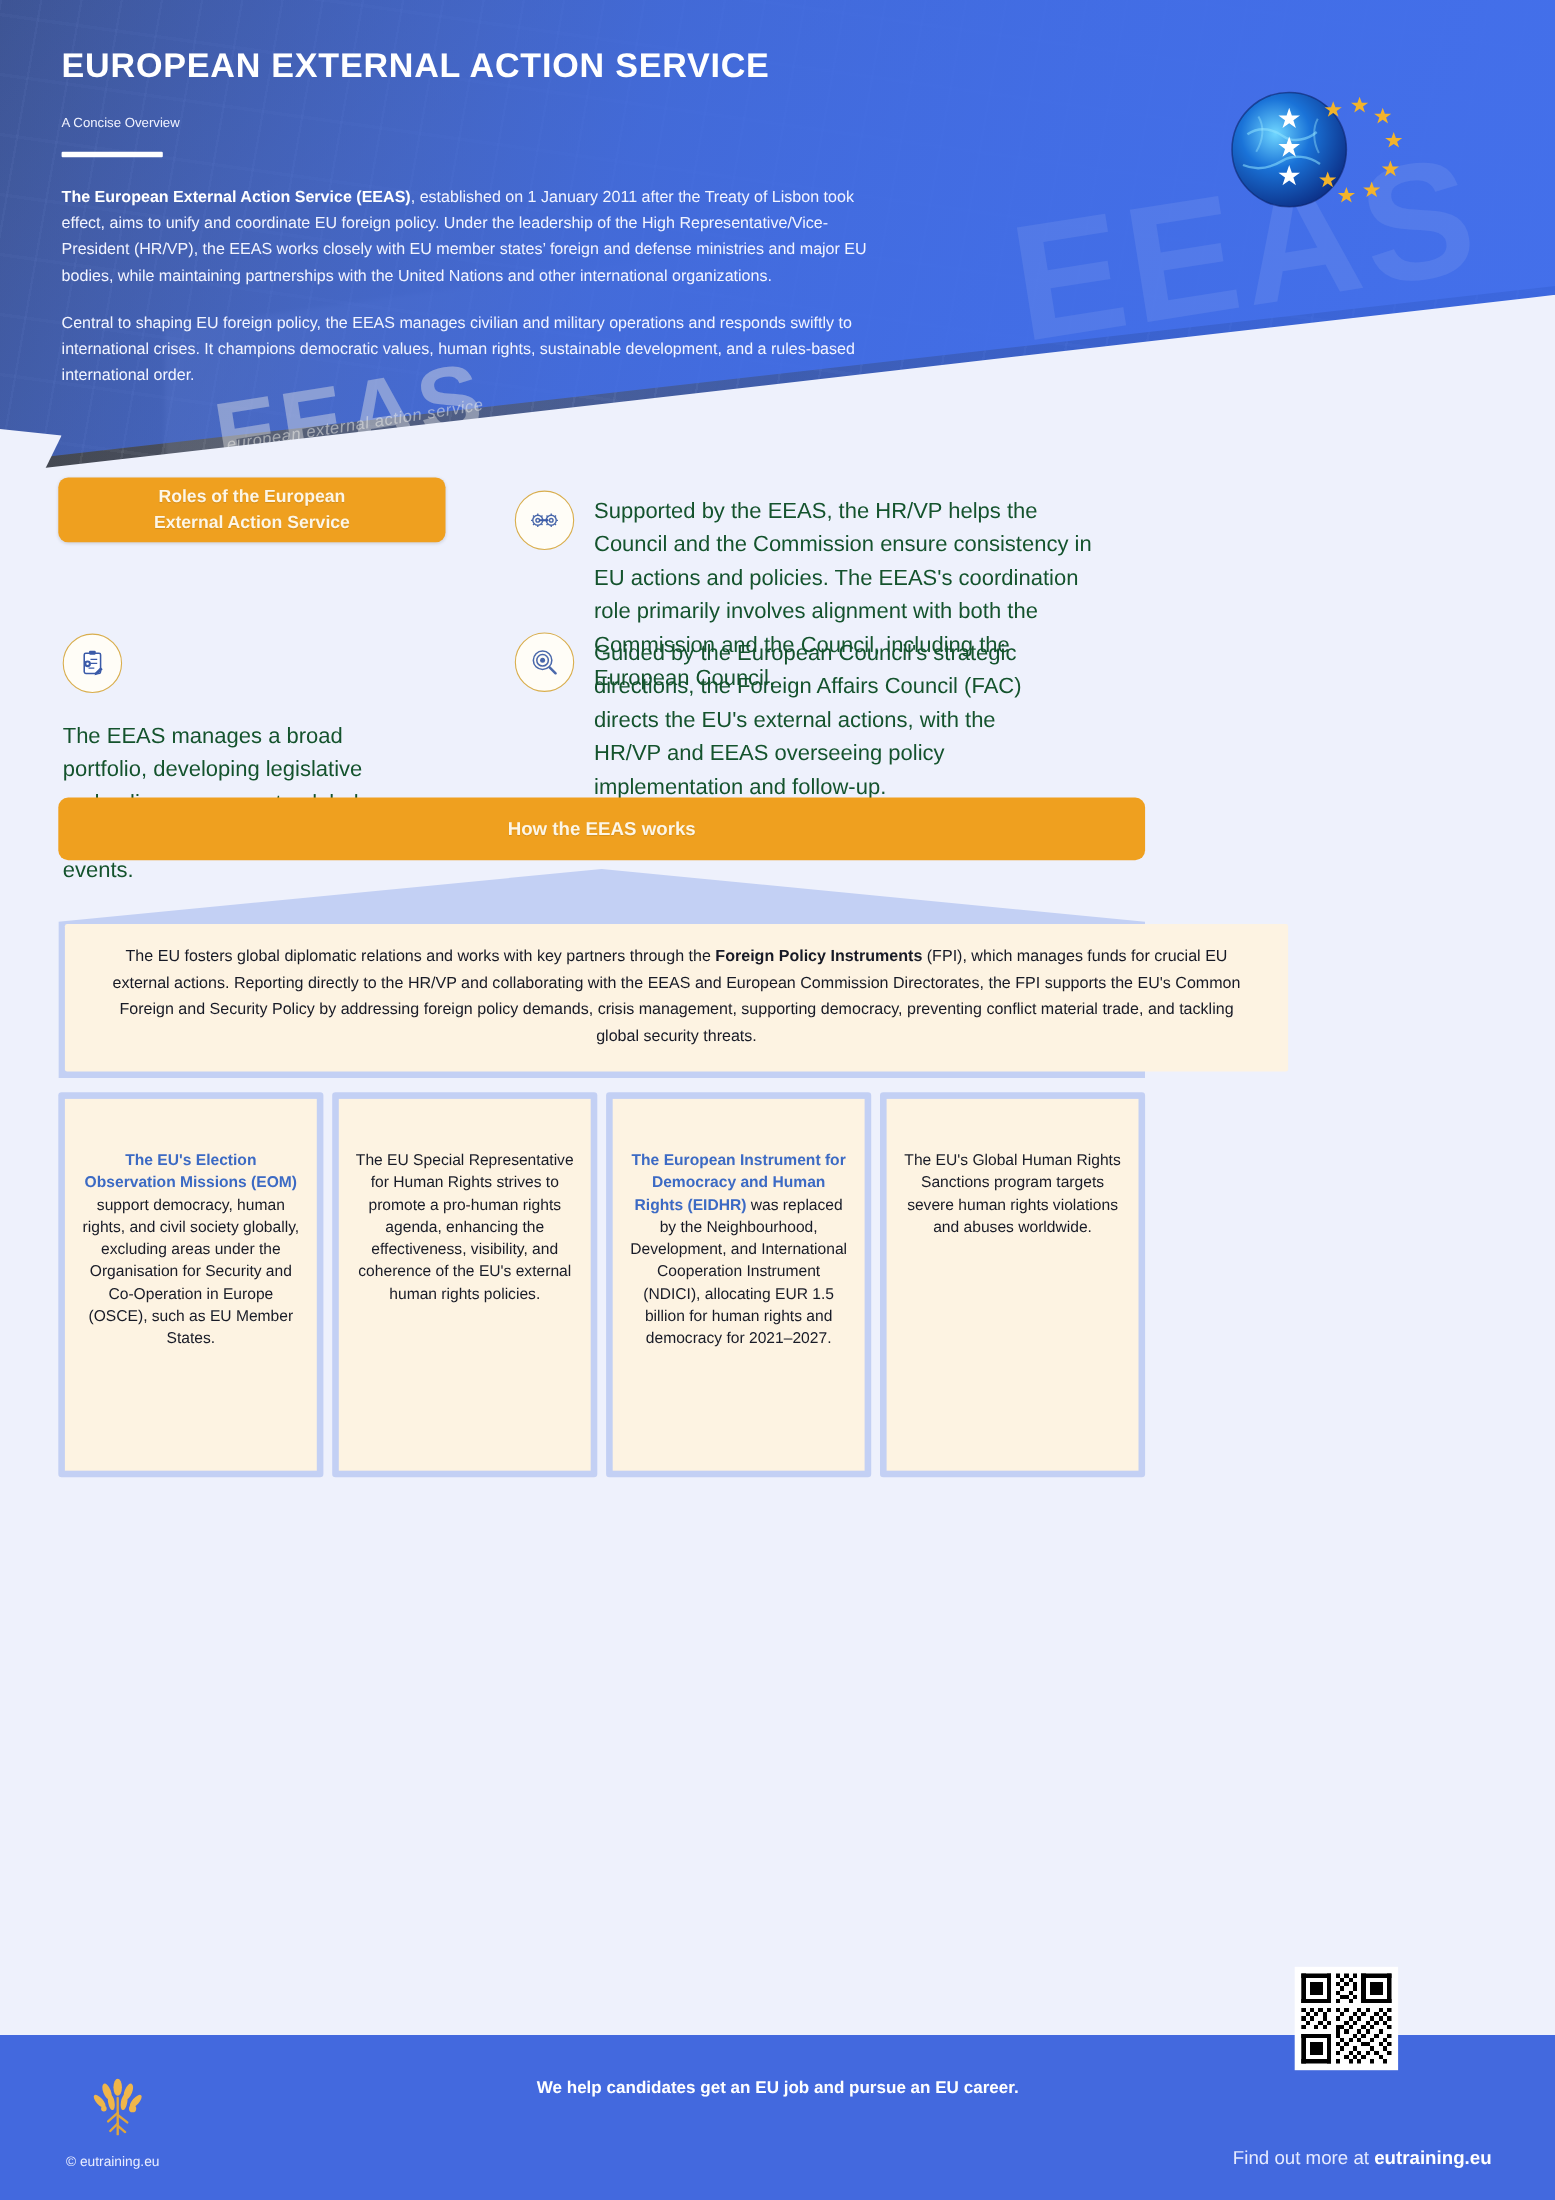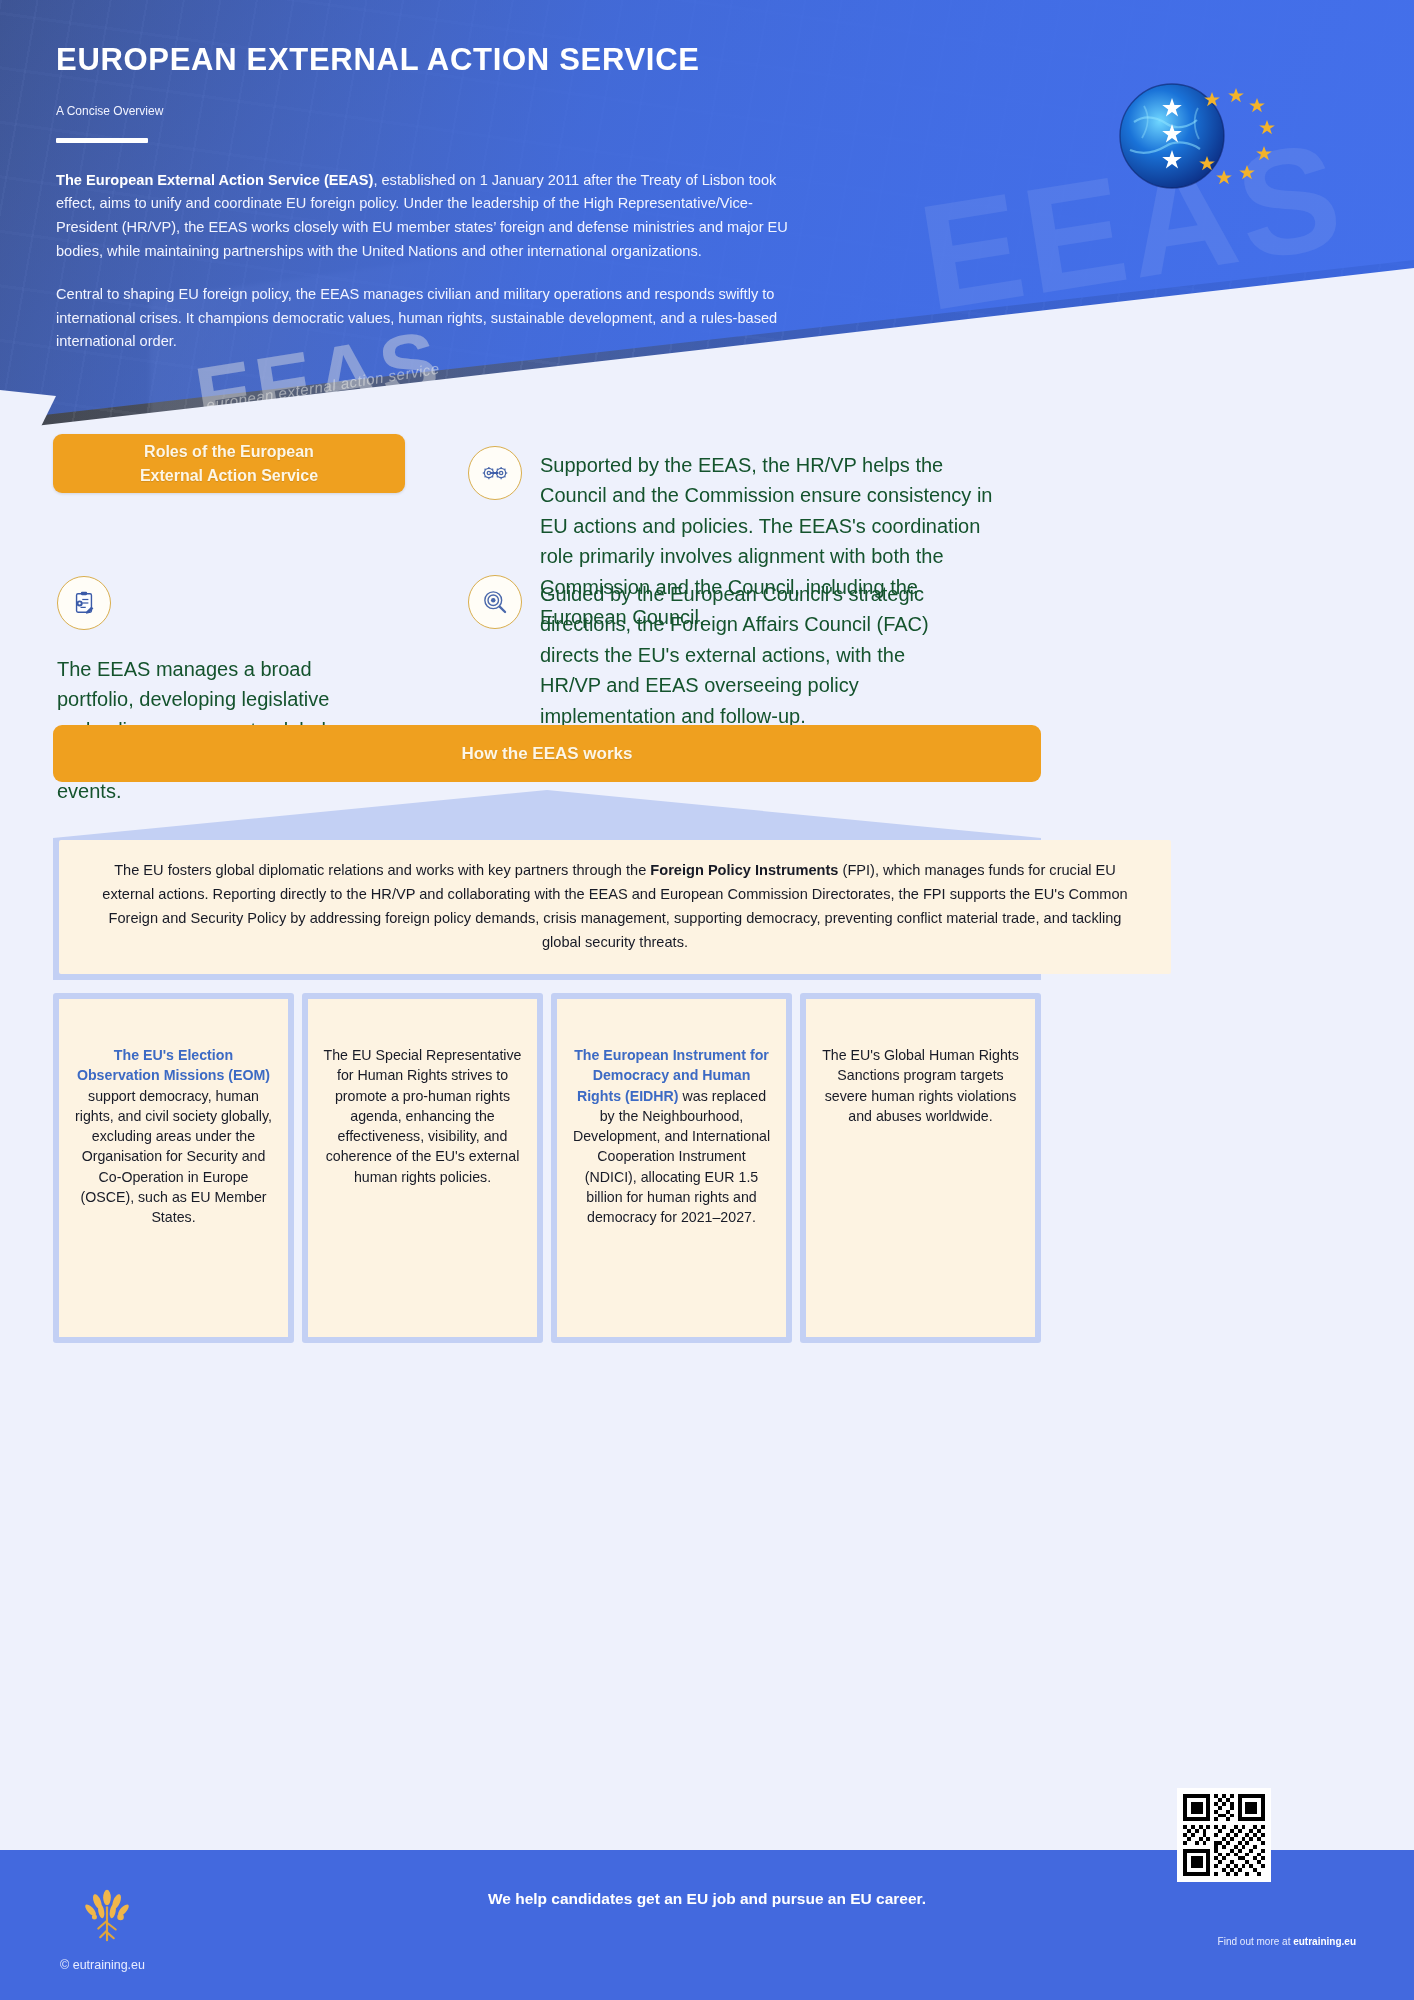--- a/index.html
+++ b/index.html
@@ -287,22 +287,22 @@
     position: absolute; left: 60px; top: 108px;
     color: #e9edff; font-size: 12.5px;
   }
   .footer-center {
     position: absolute; left: 0; top: 40px; width: 1414px;
     text-align: center;
   }
   .footer-line1 { color: #ffffff; font-size: 15.5px; font-weight: 700; }
   .footer-line2 { color: #e6ebff; font-size: 14px; margin-top: 13px; }
   .footer-cta {
-    position: absolute; right: 58px; top: 86px;
-    color: #e6ebff; font-size: 10px;
+    position: absolute; right: 58px; top: 102px;
+    color: #e6ebff; font-size: 17px;
   }
   .footer-cta b { color: #ffffff; font-weight: 700; }
 </style>
 </head>
 <body>
 
 <div class="poster">
 
   <div class="hero">
     <div class="hero-photo"></div>

